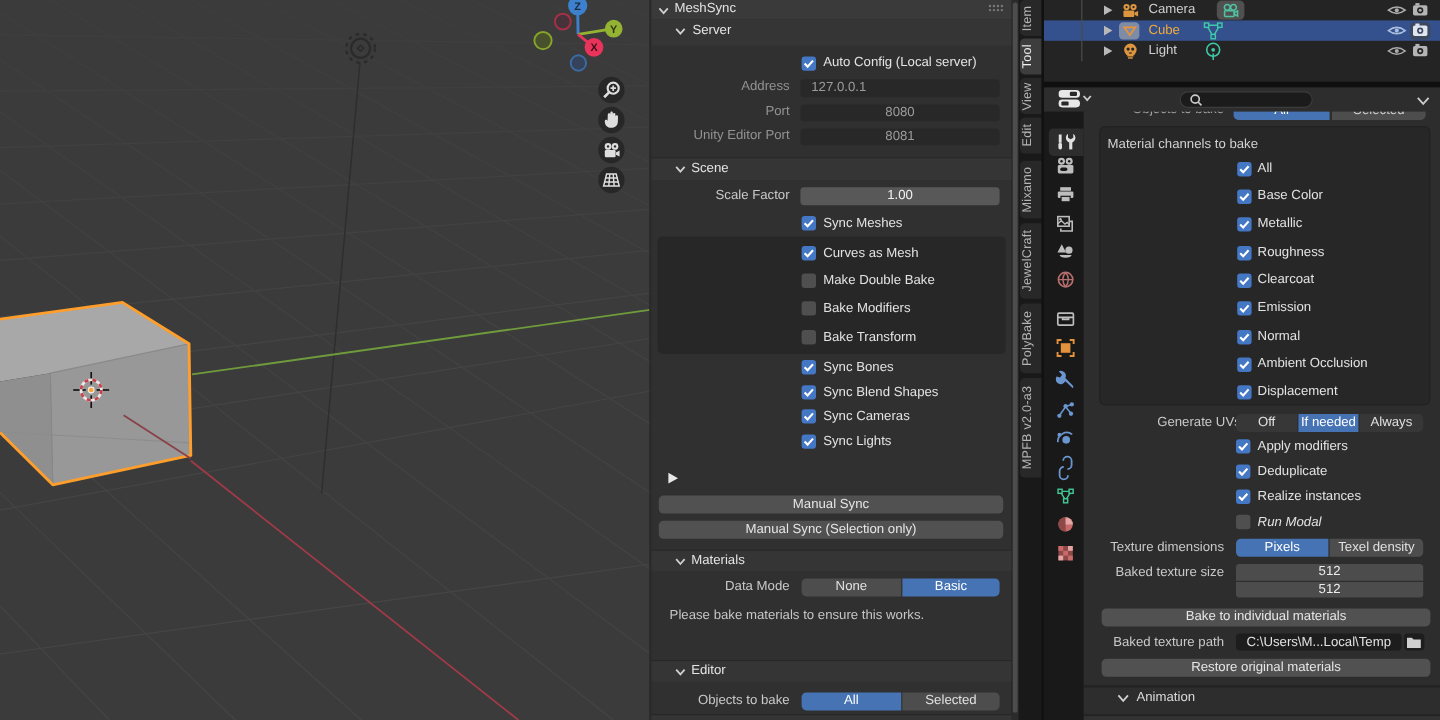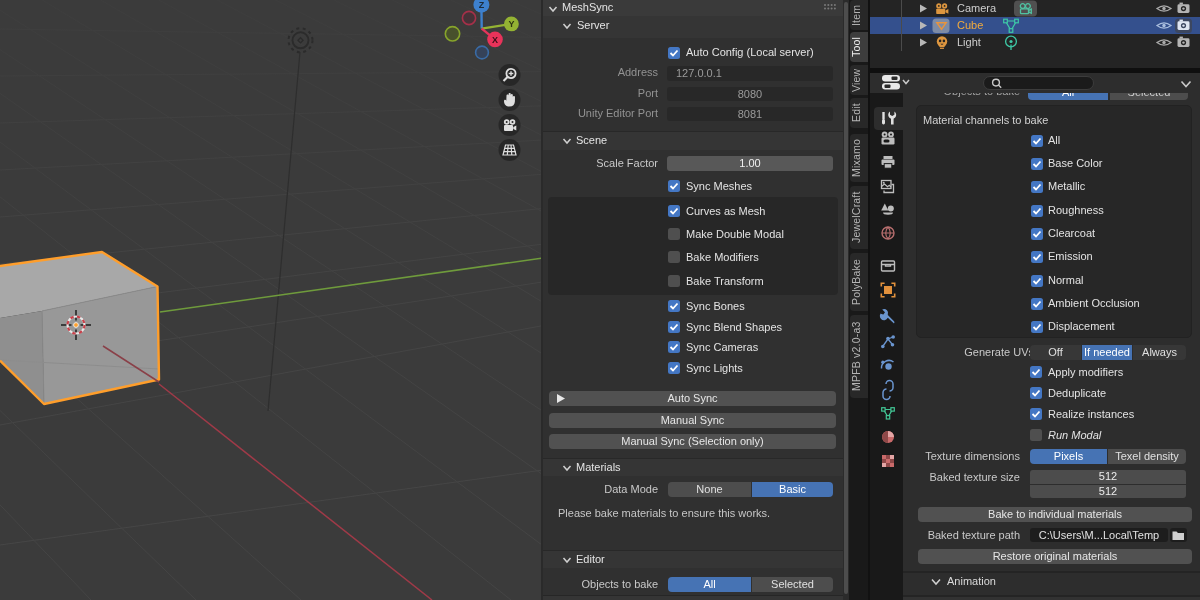--- a/index.html
+++ b/index.html
@@ -205,21 +205,21 @@
     <div class="lbl" style="left:143px;top:180px;color:#e3e3e3;">Sync Meshes</div>
 
     <div class="abs" style="left:5px;top:197px;width:290px;height:98px;background:#272727;border-radius:4px;"></div>
     <div class="cb cbon" style="left:125px;top:205px;">
         <svg width="10" height="10">
           <polyline points="1.5,5 4,7.5 8.5,2.5" fill="none" stroke="#fff" stroke-width="1.8"></polyline>
         </svg>
       </div>
     <div class="lbl" style="left:143px;top:205px;color:#e3e3e3;">Curves as Mesh</div>
     <div class="cb cboff" style="left:125px;top:228px;"></div>
-    <div class="lbl" style="left:143px;top:228px;color:#e3e3e3;">Make Double Modal</div>
+    <div class="lbl" style="left:143px;top:228px;color:#e3e3e3;">Make Double Bake</div>
     <div class="cb cboff" style="left:125px;top:251px;"></div>
     <div class="lbl" style="left:143px;top:251px;color:#e3e3e3;">Bake Modifiers</div>
     <div class="cb cboff" style="left:125px;top:275px;"></div>
     <div class="lbl" style="left:143px;top:275px;color:#e3e3e3;">Bake Transform</div>
 
     <div class="cb cbon" style="left:125px;top:300px;">
         <svg width="10" height="10">
           <polyline points="1.5,5 4,7.5 8.5,2.5" fill="none" stroke="#fff" stroke-width="1.8"></polyline>
         </svg>
       </div>
@@ -236,21 +236,20 @@
         </svg>
       </div>
     <div class="lbl" style="left:143px;top:341px;color:#e3e3e3;">Sync Cameras</div>
     <div class="cb cbon" style="left:125px;top:362px;">
         <svg width="10" height="10">
           <polyline points="1.5,5 4,7.5 8.5,2.5" fill="none" stroke="#fff" stroke-width="1.8"></polyline>
         </svg>
       </div>
     <div class="lbl" style="left:143px;top:362px;color:#e3e3e3;">Sync Lights</div>
 
-    <div class="btn" style="left:6px;top:391px;width:287px;">Auto Sync</div>
     <svg class="abs" style="left:13px;top:394px;" width="10" height="10">
         <polygon points="1,0 9,4.5 1,9" fill="#e8e8e8"></polygon>
       </svg>
     <div class="btn" style="left:6px;top:413px;width:287px;">Manual Sync</div>
     <div class="btn" style="left:6px;top:434px;width:287px;">Manual Sync (Selection only)</div>
 
     <div class="abs" style="left:0;top:458px;width:300px;height:1px;background:#282828;"></div>
     <div class="abs" style="left:0;top:459px;width:300px;height:17px;background:#353535;"></div>
     <svg class="abs" style="left:19px;top:463px;" width="10" height="10">
         <polyline points="1.5,3 5,7 8.5,3" stroke="#d0d0d0" stroke-width="1.5" fill="none"></polyline>

